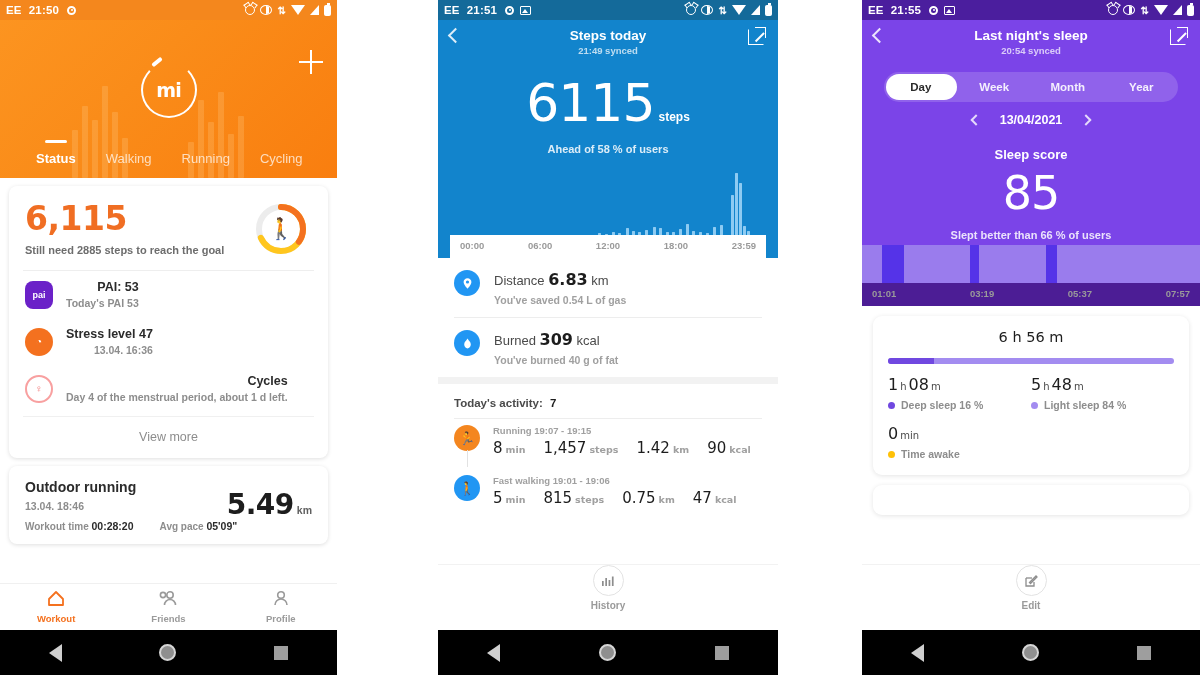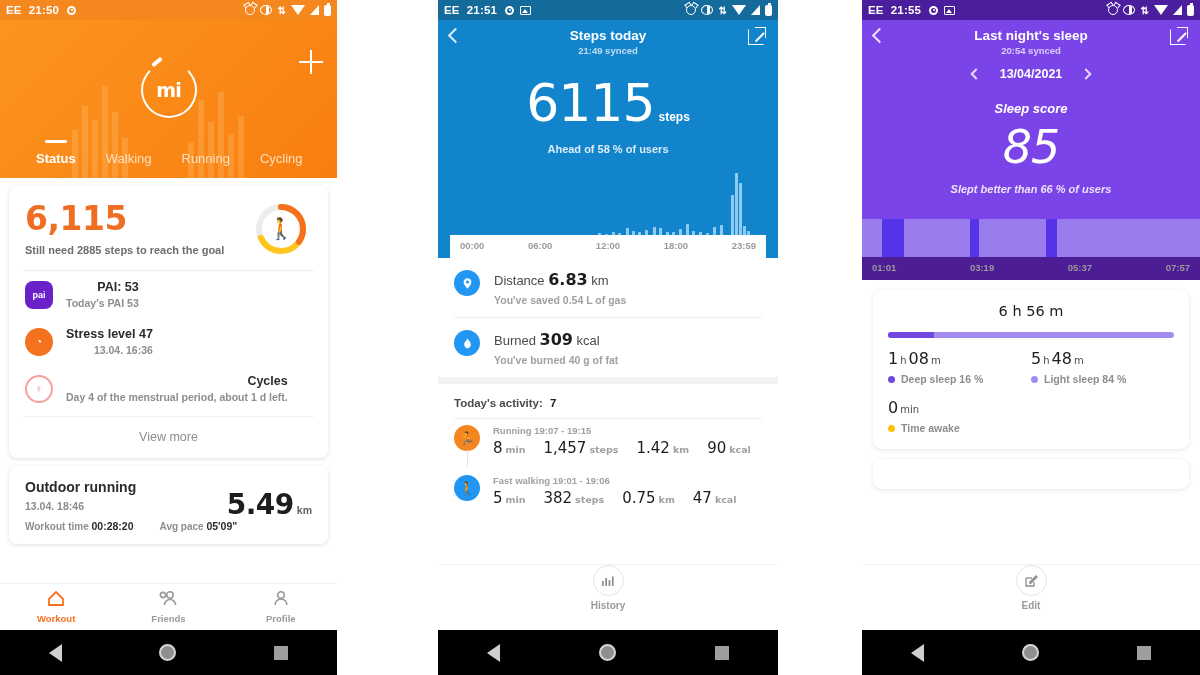--- a/index.html
+++ b/index.html
@@ -201,21 +201,21 @@
            font-weight:bold; z-index:2; cursor:pointer; }
   .seg-i.active { color:#2b2b2b; }
   .seg-pill { position:absolute; left:2px; top:2px; bottom:2px; width:calc(25% - 3px);
               background:#fff; border-radius:14px; }
   .datenav { display:flex; align-items:center; justify-content:center; gap:20px; padding:11px 0 10px;
              color:#fff; font-size:12.5px; font-weight:bold; }
   .dn-arrow { width:8px;height:8px;border-top:2px solid rgba(255,255,255,.8);
               border-right:2px solid rgba(255,255,255,.8); cursor:pointer; }
   .dn-arrow.l { transform:rotate(-135deg); }
   .dn-arrow.r { transform:rotate(45deg); }
-  .score-wrap { background:#7b44e8; text-align:center; padding:10px 0 24px;font-style:italic; }
+  .score-wrap { background:#7b44e8; text-align:center; padding:10px 0 4px; }
   .score-lbl { color:#fff; font-size:13px; font-weight:bold; }
   .score-val { color:#fff; font-size:46px; margin-top:4px; letter-spacing:-1px;
                font-family:"DejaVu Sans",sans-serif; }
   .score-sub { color:rgba(255,255,255,.85); font-size:11px; margin-top:9px; font-weight:bold; }
   .sleepbar { position:relative; height:38px; background:#9a7ced; }
   .sleepbar i { position:absolute; top:0; bottom:0; background:#5533e8; }
   .axis-sleep { display:flex; justify-content:space-between; padding:5px 10px 7px;
                 font-size:9.5px; color:#9a9a9a; background:#4c1d95; font-weight:bold; }
 
   .sleep-card { background:#fff; border-radius:9px; margin:10px 11px;
@@ -510,21 +510,21 @@
 
     <div class="act-row" style="margin-top:8px">
       <div class="act-ic" style="background:#2196f3">🚶</div>
       <div>
         <div class="act-time">
           <span>Fast walking</span>
           <span>19:01 - 19:06</span>
         </div>
         <div class="act-vals">
           <div class="act-v"><span>5</span><span class="act-u">min</span></div>
-          <div class="act-v"><span>382</span><span class="act-u">steps</span></div>
+          <div class="act-v"><span>815</span><span class="act-u">steps</span></div>
           <div class="act-v"><span>0.75</span><span class="act-u">km</span></div>
           <div class="act-v"><span>47</span><span class="act-u">kcal</span></div>
         </div>
       </div>
     </div>
 
     <div class="footer-action">
       <div class="fa-circle">
         <svg width="14" height="12" viewBox="0 0 14 12">
             <rect x="1" y="6" width="1.7" height="5" fill="#8d8d8d"></rect>
@@ -561,20 +561,27 @@
         <span class="sb-batt"></span>
       </div>
     </div>
 
     <div class="hdr-purple">
       <div class="back-chev"></div>
       <div class="share-ic"></div>
       <div class="hdr-title">Last night's sleep</div>
       <div class="hdr-sub">20:54 synced</div>
 
+      <div class="seg">
+        <div class="seg-pill"></div>
+        <div class="seg-i active">Day</div>
+        <div class="seg-i">Week</div>
+        <div class="seg-i">Month</div>
+        <div class="seg-i">Year</div>
+      </div>
 
       <div class="datenav">
         <div class="dn-arrow l"></div>
         <div>13/04/2021</div>
         <div class="dn-arrow r"></div>
       </div>
     </div>
 
     <div class="score-wrap">
       <div class="score-lbl">Sleep score</div>

